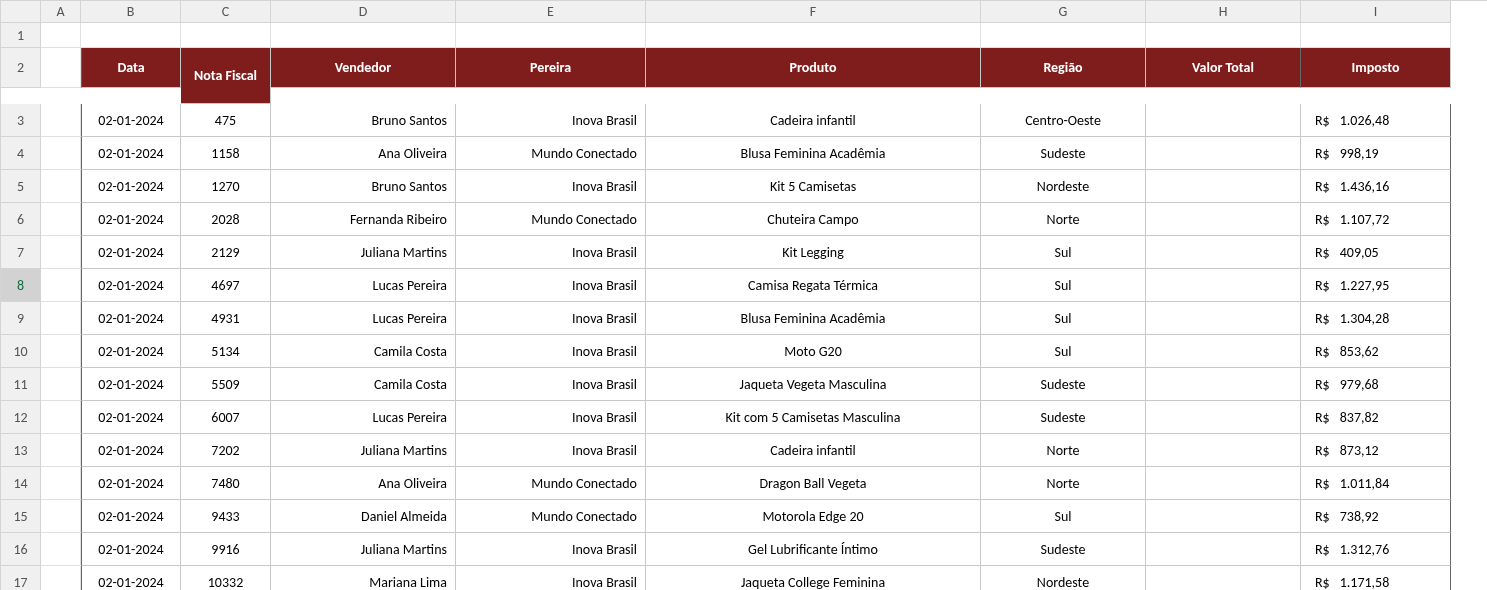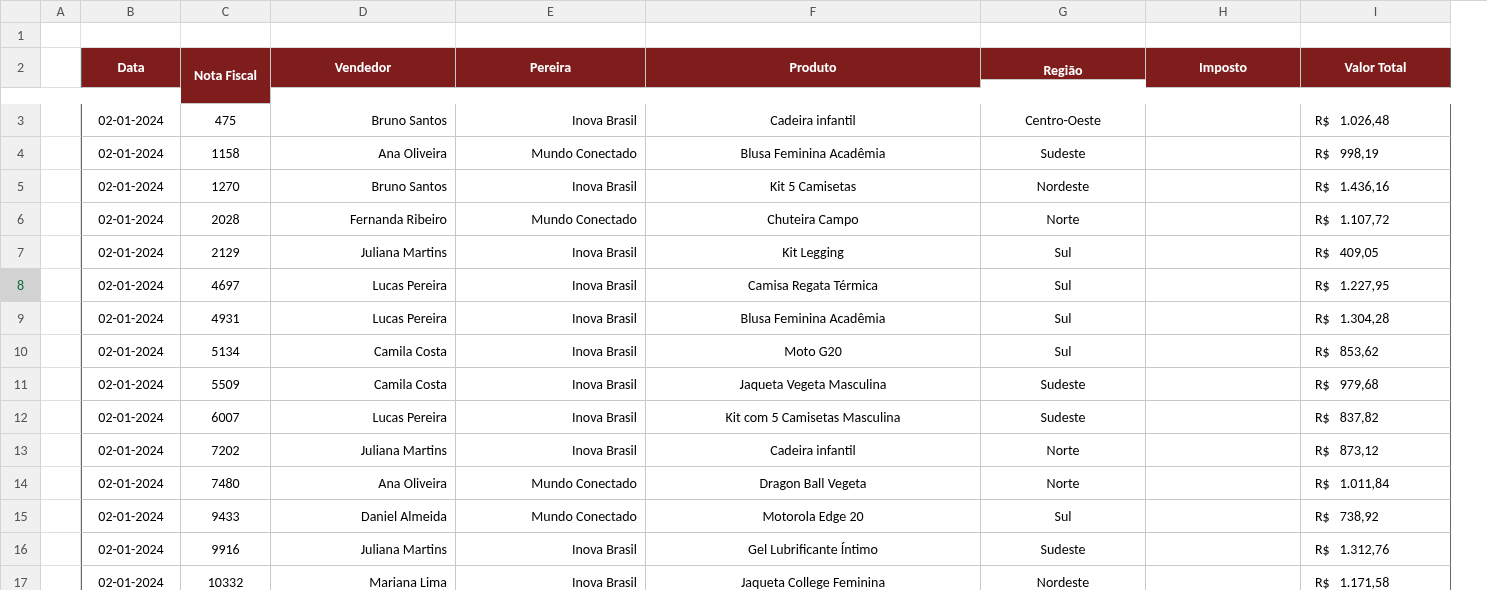--- a/index.html
+++ b/index.html
@@ -109,28 +109,28 @@
     </div>
     <div class="cell thead tcell" style="height: 40px;">
       <span>Vendedor</span>
     </div>
     <div class="cell thead tcell" style="height: 40px;">
       <span>Pereira</span>
     </div>
     <div class="cell thead tcell" style="height: 40px;">
       <span>Produto</span>
     </div>
-    <div class="cell thead tcell" style="height: 32px; align-items: flex-end;">
+    <div class="cell thead tcell" style="height: 40px;">
       <span>Região</span>
+    </div>
+    <div class="cell thead tcell last" style="height: 40px;">
+      <span>Valor Total</span>
     </div>
     <div class="cell thead tcell" style="height: 40px;">
       <span>Imposto</span>
-    </div>
-    <div class="cell thead tcell last" style="height: 40px;">
-      <span>Valor Total</span>
     </div>
     <div class="row-header">3</div>
     <div class="cell"></div>
     <div class="cell tcell first center">
       <span>02-01-2024</span>
     </div>
     <div class="cell tcell center">
       <span>475</span>
     </div>
     <div class="cell tcell left">

